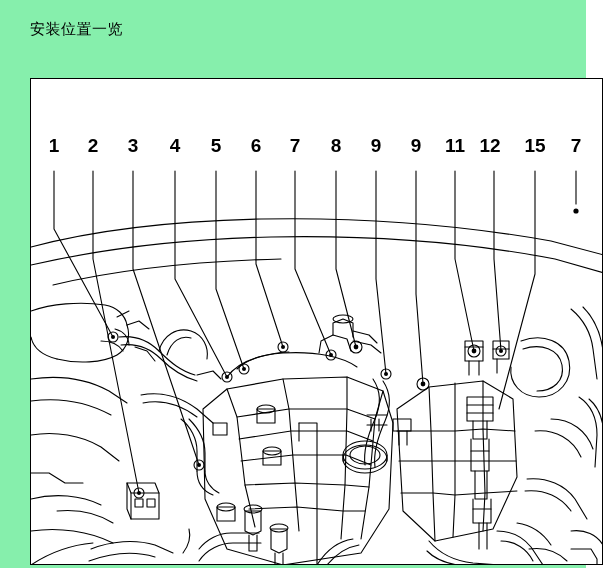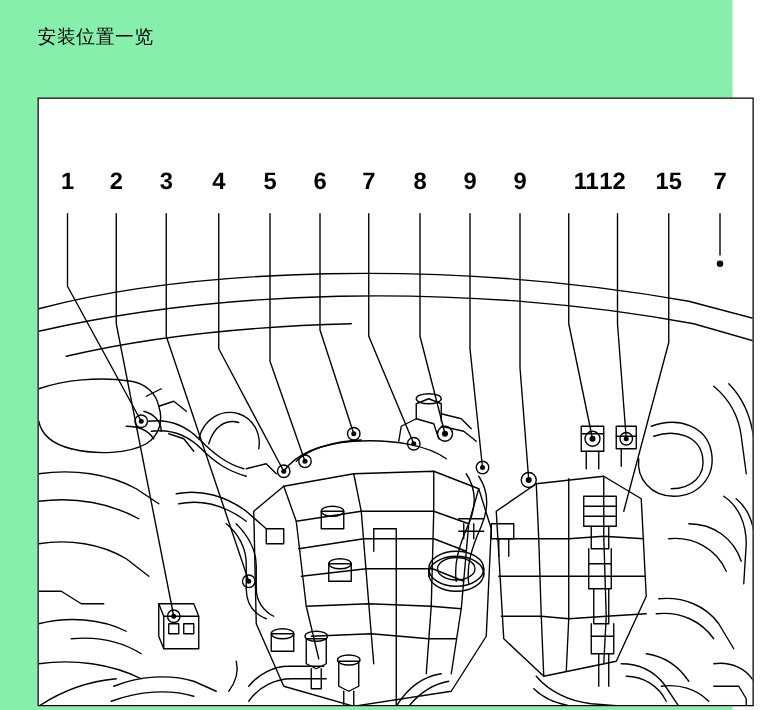--- a/index.html
+++ b/index.html
@@ -89,21 +89,21 @@
       <div class="callout" style="left:23px">1</div>
       <div class="callout" style="left:62px">2</div>
       <div class="callout" style="left:102px">3</div>
       <div class="callout" style="left:144px">4</div>
       <div class="callout" style="left:185px">5</div>
       <div class="callout" style="left:225px">6</div>
       <div class="callout" style="left:264px">7</div>
       <div class="callout" style="left:305px">8</div>
       <div class="callout" style="left:345px">9</div>
       <div class="callout" style="left:385px">9</div>
-      <div class="callout" style="left:438px">11</div>
+      <div class="callout" style="left:424px">11</div>
       <div class="callout" style="left:459px">12</div>
       <div class="callout" style="left:504px">15</div>
       <div class="callout" style="left:545px">7</div>
     </div>
 
     <div class="svg-holder">
       <svg width="573" height="487" viewBox="0 0 573 487" xmlns="http://www.w3.org/2000/svg">
         <g fill="none" stroke="#000" stroke-width="1.1" stroke-linecap="round" stroke-linejoin="round">
 
           <path d="M23 92 L23 150 L82 258"></path>

